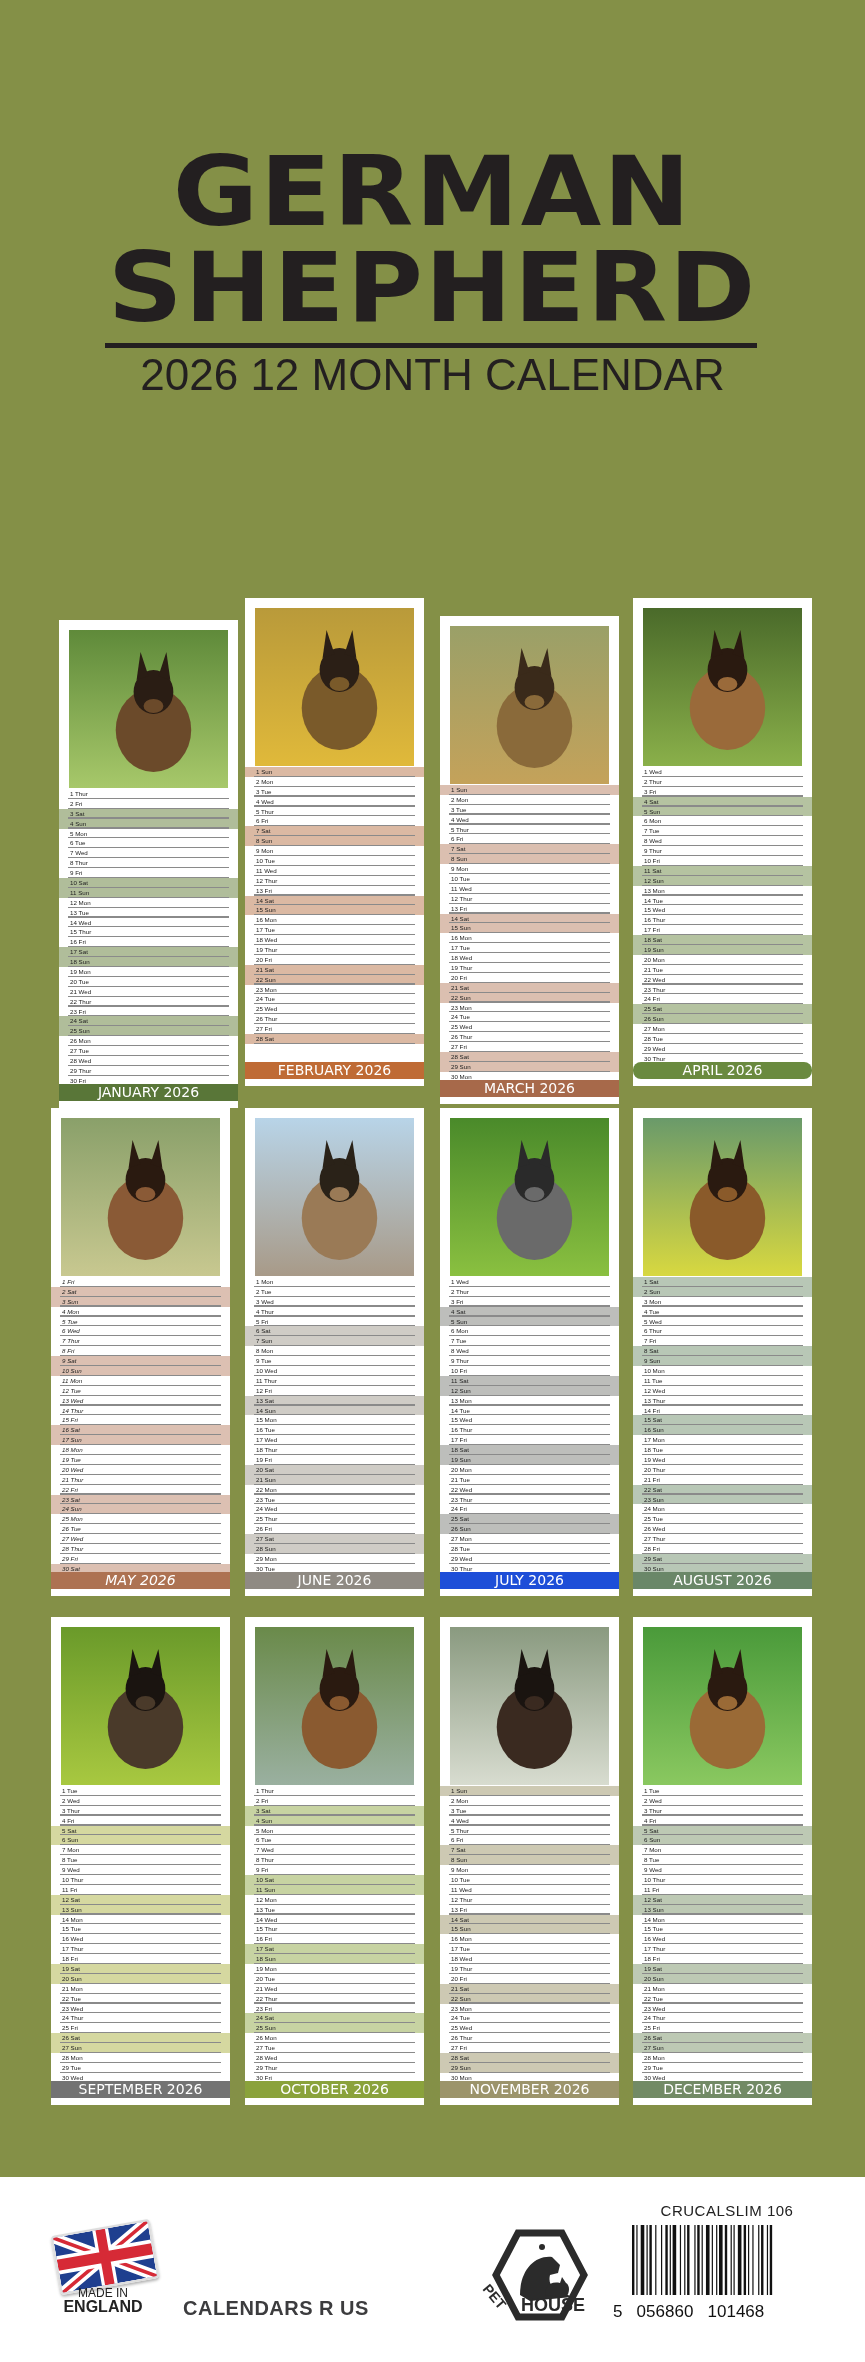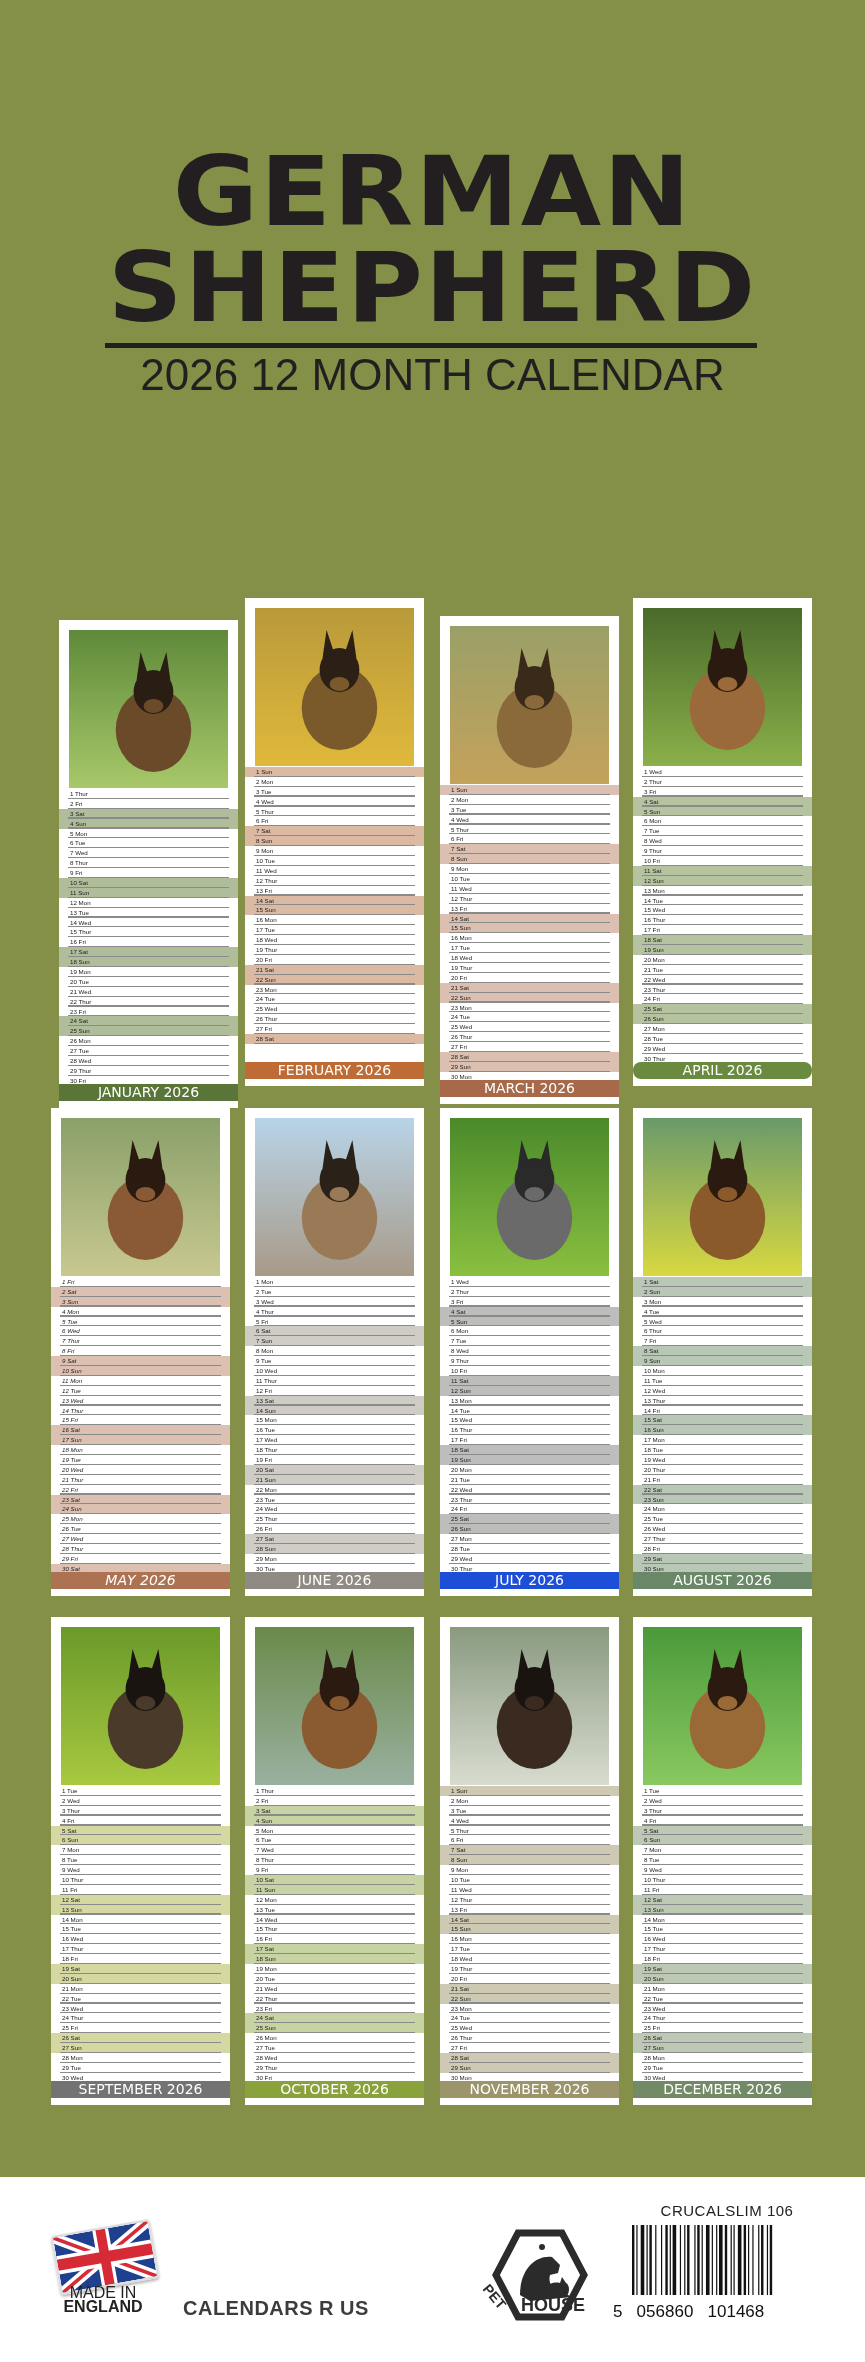--- a/index.html
+++ b/index.html
@@ -13,21 +13,21 @@
   .card{position:absolute;width:179px;height:488px;background:#fff;}
   .photo{position:absolute;left:10px;top:10px;width:159px;height:158px;overflow:hidden;}
   .photo svg{display:block;width:100%;height:100%;}
   .days{position:absolute;left:0;top:169px;width:179px;}
   .day{position:relative;height:9.9px;font-size:6.2px;line-height:9px;color:#222;padding-left:11px;box-sizing:border-box;}
   .day::after{content:"";position:absolute;left:9px;right:9px;bottom:0;height:1.2px;background:#8a8a8a;}
   .month-bar{position:absolute;left:0;width:179px;height:17px;color:#fff;text-align:center;font-size:14px;line-height:17px;font-family:"DejaVu Sans",sans-serif;letter-spacing:0px;}
   .footer{position:absolute;left:0;top:2177px;width:865px;height:185px;background:#fff;}
   .flag-wrap{position:absolute;left:53px;top:48px;width:102px;height:90px;}
   .flag{position:absolute;left:2px;top:2px;width:96px;height:56px;transform:rotate(-10deg);border-radius:4px;overflow:hidden;border:2px solid #ddd;box-shadow:0 2px 3px rgba(0,0,0,.3);}
-  .made-in{position:absolute;left:0;top:62px;width:100px;text-align:center;font-size:16px;color:#222;line-height:12px;}
+  .made-in{position:absolute;left:0;top:62px;width:100px;text-align:center;font-size:12px;color:#222;line-height:12px;}
   .england{position:absolute;left:0;top:74px;width:100px;text-align:center;font-size:16px;font-weight:bold;color:#222;line-height:16px;}
   .cru{position:absolute;left:180px;top:42px;font-size:84px;font-weight:bold;color:#3c3c3e;letter-spacing:-6px;line-height:76px;font-family:"DejaVu Sans",sans-serif;}
   .cru-sub{position:absolute;left:183px;top:120px;font-size:20px;font-weight:bold;color:#3c3c3e;letter-spacing:0.5px;}
   .pet{position:absolute;left:490px;top:48px;width:100px;height:100px;}
   .pet-house{position:absolute;left:521px;top:118px;font-size:18px;font-weight:bold;color:#2b2b2b;}
   .pet-pet{position:absolute;left:492px;top:104px;font-size:14px;font-weight:bold;color:#2b2b2b;transform:rotate(50deg);transform-origin:left top;}
   .sku{position:absolute;left:642px;top:25px;width:170px;text-align:center;font-size:15px;color:#222;letter-spacing:0.5px;}
   .barcode{position:absolute;left:628px;top:48px;width:190px;height:80px;}
   .bc-digits{position:absolute;left:613px;top:125px;width:200px;font-size:17px;color:#111;font-family:"Liberation Sans",sans-serif;}
 </style>

